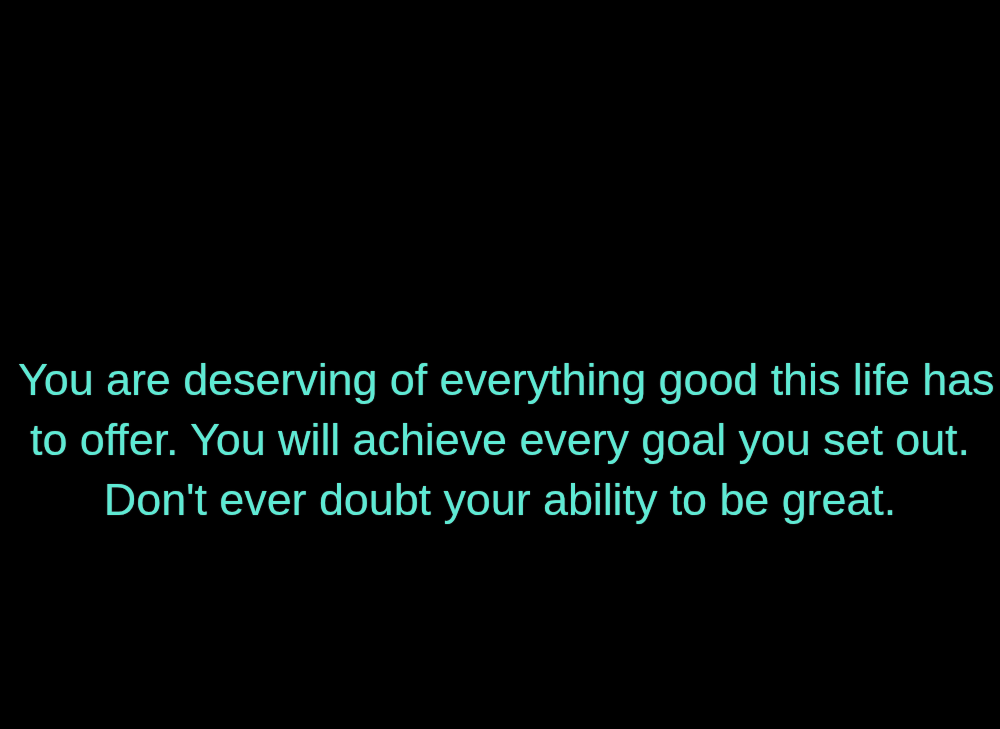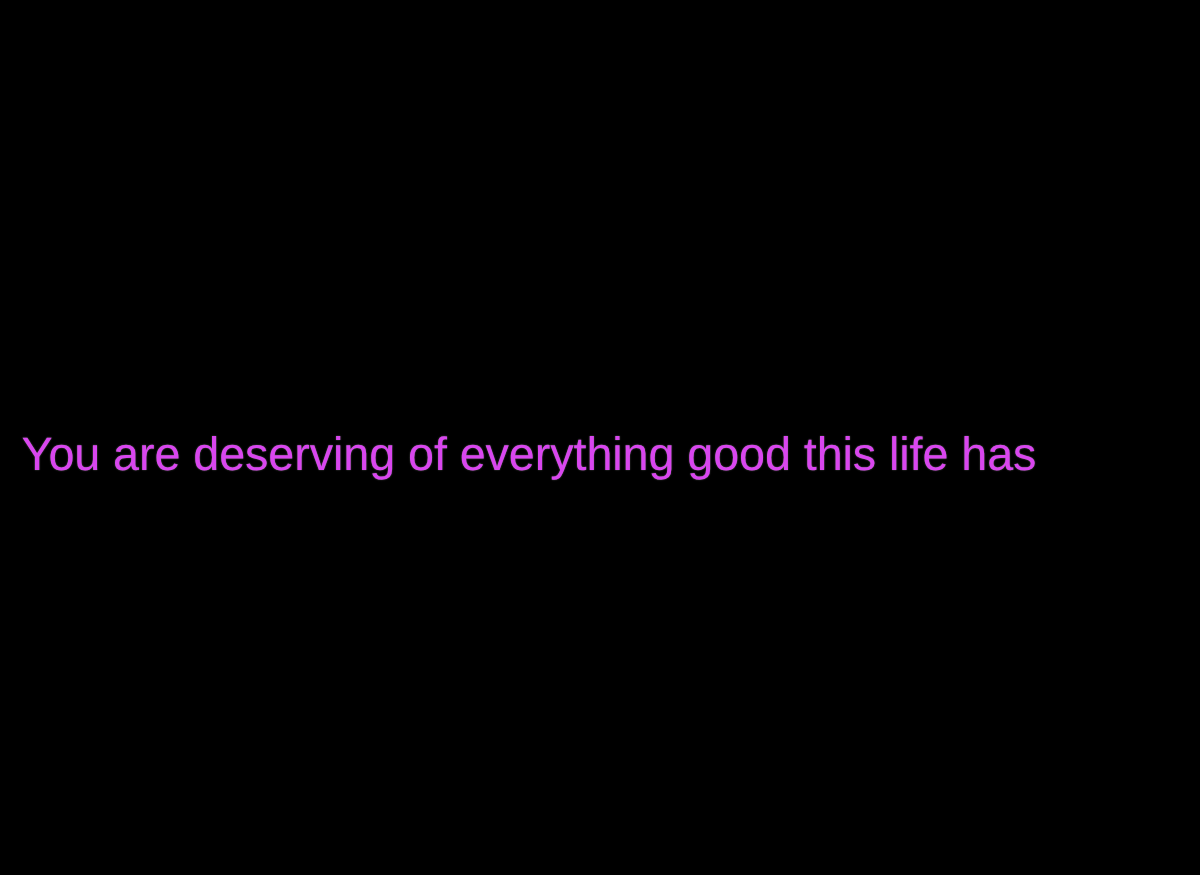--- a/index.html
+++ b/index.html
@@ -22,40 +22,42 @@
     background-color: #000000;
     overflow: hidden;
   }
 
   #quote-block {
     position: absolute;
     left: 18px;
     top: 350px;
     width: 964px;
     font-family: "Liberation Sans", sans-serif;
-    font-size: 39px;
+    font-size: 45px;
     line-height: 60px;
     font-weight: 400;
     letter-spacing: -0.1px;
-    color: #d946ef;
-    text-align: left;
+    color: #5eead4;
+    text-align: center;
     white-space: nowrap;
     
     text-shadow: 0 0 1.2px rgba(255, 255, 255, 0.45);
     -webkit-font-smoothing: antialiased;
   }
 
   .quote-line {
     display: block;
     height: 60px;
     white-space: nowrap;
   }
 </style>
 </head>
 <body>
 
 <div id="quote-canvas">
 
   <div id="quote-block">
     <span class="quote-line">You are deserving of everything good this life has</span>
+    <span class="quote-line">to offer. You will achieve every goal you set out.</span>
+    <span class="quote-line">Don't ever doubt your ability to be great.</span>
   </div>
 
 </div>
 
 </body></html>

